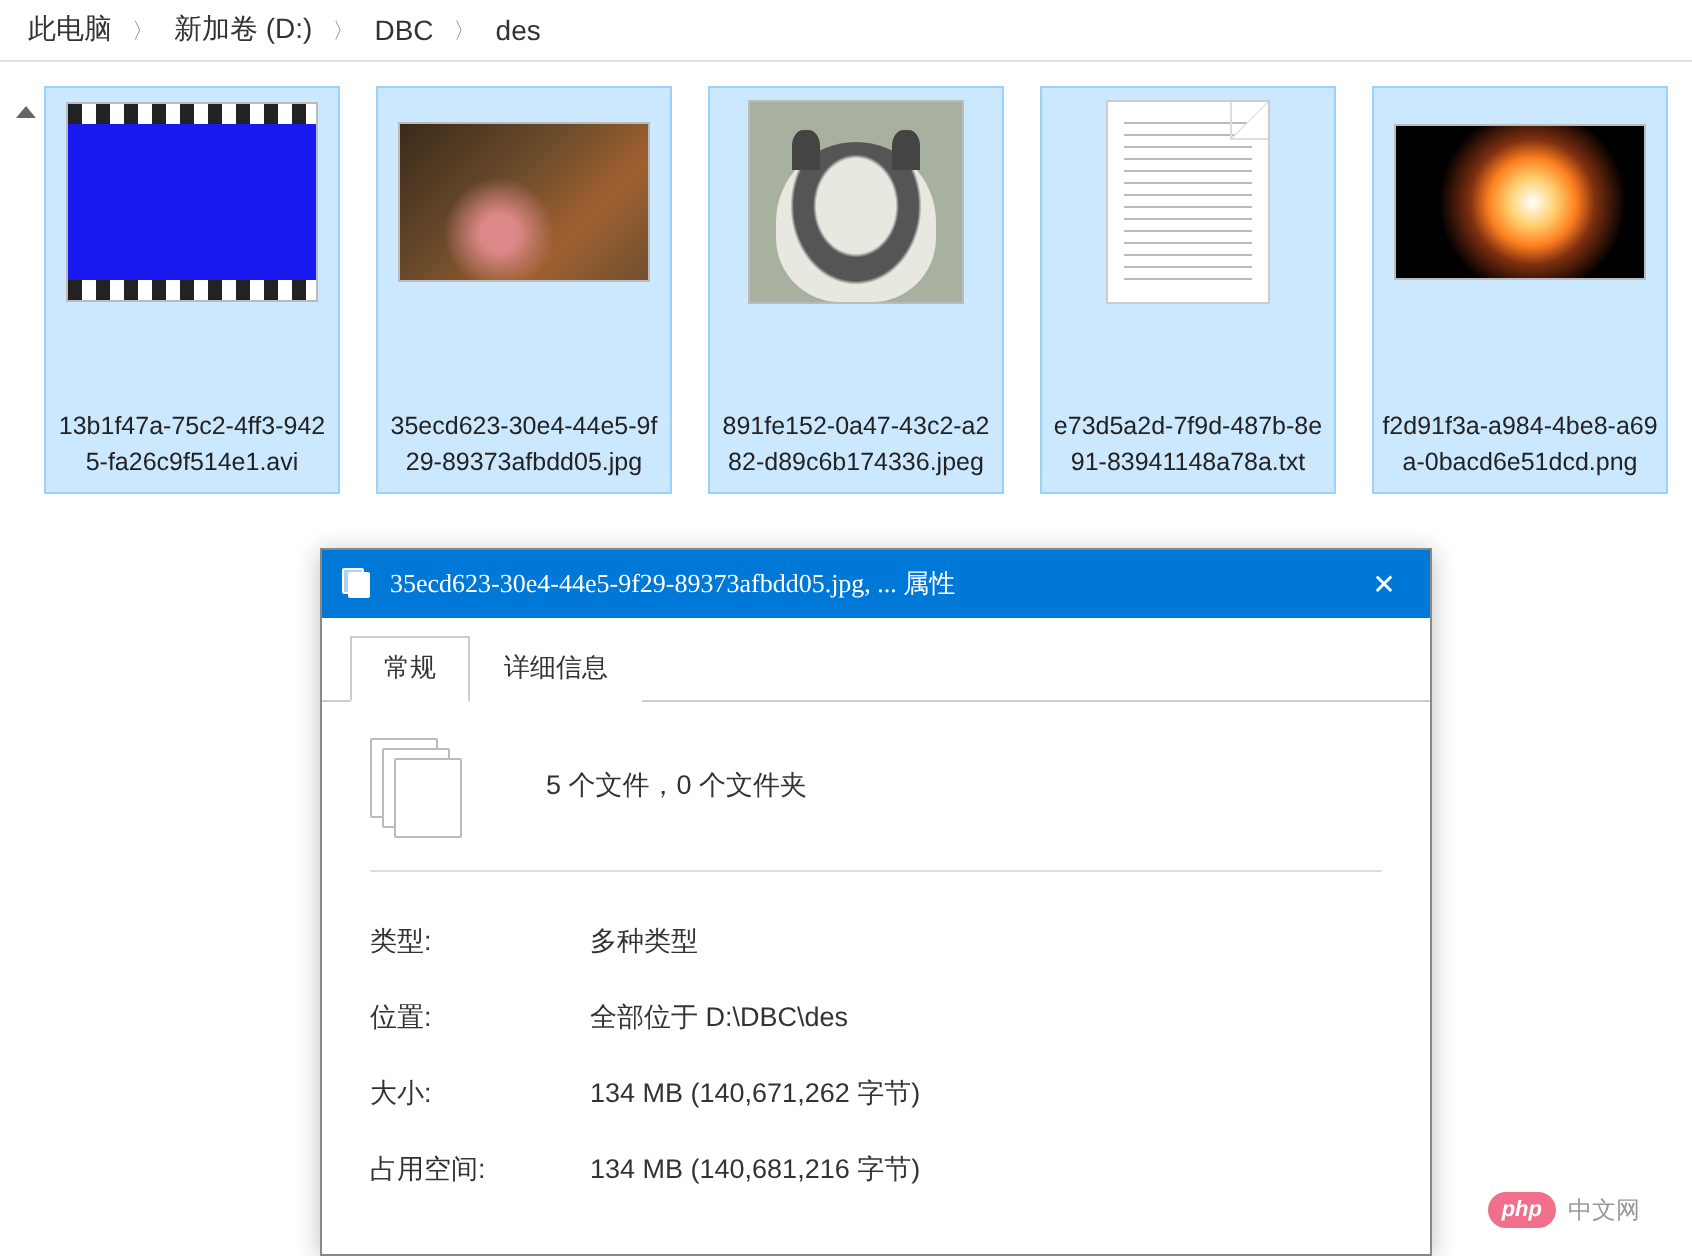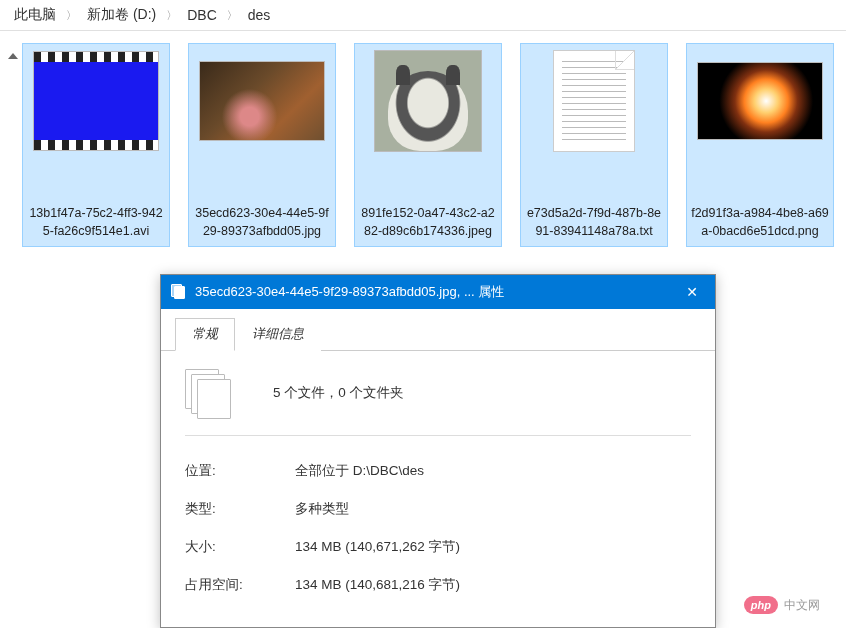--- a/index.html
+++ b/index.html
@@ -160,42 +160,41 @@
     .titlebar-icon {
       width: 16px; height: 16px;
       margin-right: 8px;
       position: relative;
     }
     .titlebar-icon .sheet {
       position:absolute; width:11px; height:13px; background:#fff; border:1px solid #fff; border-radius:1px;
     }
     .titlebar-icon .s1 { left:0; top:0; background:#aad4f5; }
     .titlebar-icon .s2 { left:3px; top:2px; }
-    .title-text { flex:1; white-space:nowrap; overflow:hidden; text-overflow:ellipsis; }
+    .title-text { flex:1; white-space:nowrap; overflow:hidden; text-overflow:ellipsis;font-family:Liberation Serif, serif; }
     .close-btn {
       width: 46px; height: 34px;
       display:flex; align-items:center; justify-content:center;
       color:#fff; font-size:14px;
     }
     .tabs {
       display:flex;
       padding: 8px 14px 0 14px;
       border-bottom: 1px solid #ccc;
       gap: 0;
     }
     .tab {
       padding: 6px 16px 7px;
       font-size: 13px;
       color: #333;
       border: 1px solid transparent;
       border-bottom: none;
       position: relative;
       top: 1px;
       background:#fff;
-      font-style:italic;
     }
     .tab.active {
       border-color: #ccc;
       border-bottom: 1px solid #fff;
     }
     .props-body {
       padding: 18px 24px;
     }
     .summary-row {
       display:flex; align-items:center;
@@ -321,26 +320,26 @@
     <div class="summary-row">
       <div class="stack-icon">
         <div class="pg p1"></div>
           <div class="pg p2"></div>
           <div class="pg p3"></div>
       </div>
       <div class="summary-text">5 个文件，0 个文件夹</div>
     </div>
 
     <div class="prop-row">
+      <div class="prop-label">类型:</div>
+      <div class="prop-value">多种类型</div>
+    </div>
+    <div class="prop-row">
       <div class="prop-label">位置:</div>
       <div class="prop-value">全部位于 D:\DBC\des</div>
-    </div>
-    <div class="prop-row">
-      <div class="prop-label">类型:</div>
-      <div class="prop-value">多种类型</div>
     </div>
     <div class="prop-row">
       <div class="prop-label">大小:</div>
       <div class="prop-value">134 MB (140,671,262 字节)</div>
     </div>
     <div class="prop-row">
       <div class="prop-label">占用空间:</div>
       <div class="prop-value">134 MB (140,681,216 字节)</div>
     </div>
   </div>

